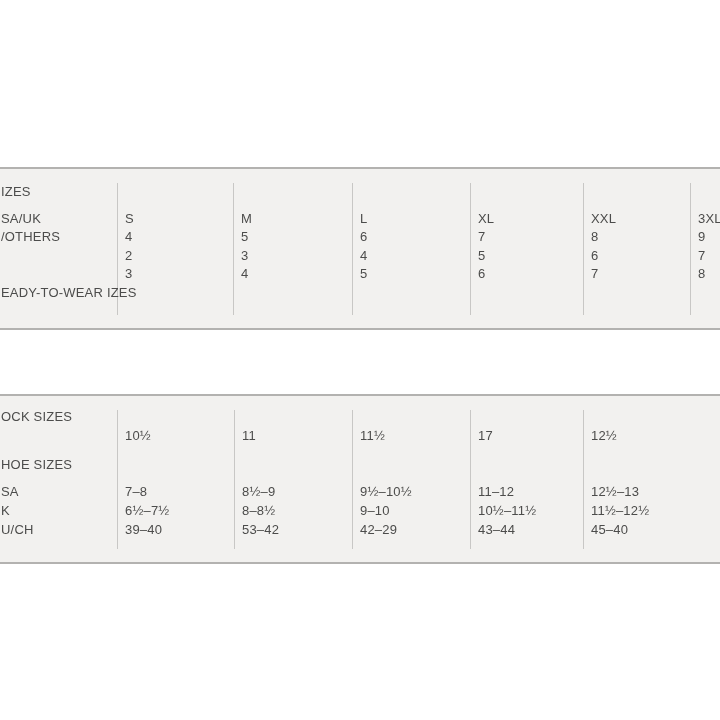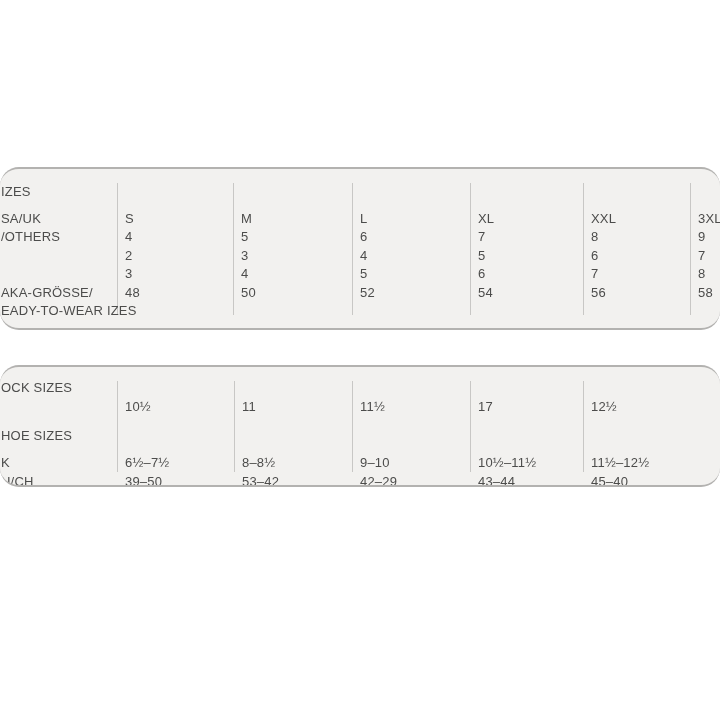--- a/index.html
+++ b/index.html
@@ -17,24 +17,23 @@
   }
   .size-table {
     position: absolute;
     left: 0;
     width: 720px;
     background: #f2f1ef;
     border-top: 2px solid #b3b2b0;
     border-bottom: 2px solid #b3b2b0;
     box-sizing: border-box;
     overflow: hidden;
-    border-radius: 19px;
   }
   #apparel-table { top: 167px; height: 163px; }
-  #sock-table    { top: 365px; height: 122px; }
+  #sock-table    { top: 394px; height: 170px; }
 
   .vline {
     position: absolute;
     width: 1px;
     top: 14px;
     bottom: 13px;
     background: #c8c7c5;
   }
 
   .rows-apparel { padding-top: 13px; position: relative; }
@@ -116,29 +115,20 @@
     <div class="grid-row apparel-cols a-row">
       <div class="label-cell"></div>
       <div class="cell">3</div>
       <div class="cell">4</div>
       <div class="cell">5</div>
       <div class="cell">6</div>
       <div class="cell">7</div>
       <div class="cell">8</div>
     </div>
 
-    <div class="grid-row apparel-cols a-row">
-      <div class="label-cell">AKA-GRÖSSE/</div>
-      <div class="cell">48</div>
-      <div class="cell">50</div>
-      <div class="cell">52</div>
-      <div class="cell">54</div>
-      <div class="cell">56</div>
-      <div class="cell">58</div>
-    </div>
 
     <div class="grid-row apparel-cols a-row">
       <div class="label-cell">EADY-TO-WEAR IZES</div>
       <div class="cell"></div>
       <div class="cell"></div>
       <div class="cell"></div>
       <div class="cell"></div>
       <div class="cell"></div>
       <div class="cell"></div>
     </div>
@@ -163,32 +153,40 @@
       <div class="cell">11</div>
       <div class="cell">11½</div>
       <div class="cell">17</div>
       <div class="cell">12½</div>
     </div>
 
     <div class="grid-row sock-cols s-row mb6">
       <div class="label-cell">HOE SIZES</div>
     </div>
 
+    <div class="grid-row sock-cols s-row">
+      <div class="label-cell">SA</div>
+      <div class="cell">7–8</div>
+      <div class="cell">8½–9</div>
+      <div class="cell">9½–10½</div>
+      <div class="cell">11–12</div>
+      <div class="cell">12½–13</div>
+    </div>
 
     <div class="grid-row sock-cols s-row">
       <div class="label-cell">K</div>
       <div class="cell">6½–7½</div>
       <div class="cell">8–8½</div>
       <div class="cell">9–10</div>
       <div class="cell">10½–11½</div>
       <div class="cell">11½–12½</div>
     </div>
 
     <div class="grid-row sock-cols s-row">
       <div class="label-cell">U/CH</div>
-      <div class="cell">39–50</div>
+      <div class="cell">39–40</div>
       <div class="cell">53–42</div>
       <div class="cell">42–29</div>
       <div class="cell">43–44</div>
       <div class="cell">45–40</div>
     </div>
   </div>
 </div>
 
 </body></html>

